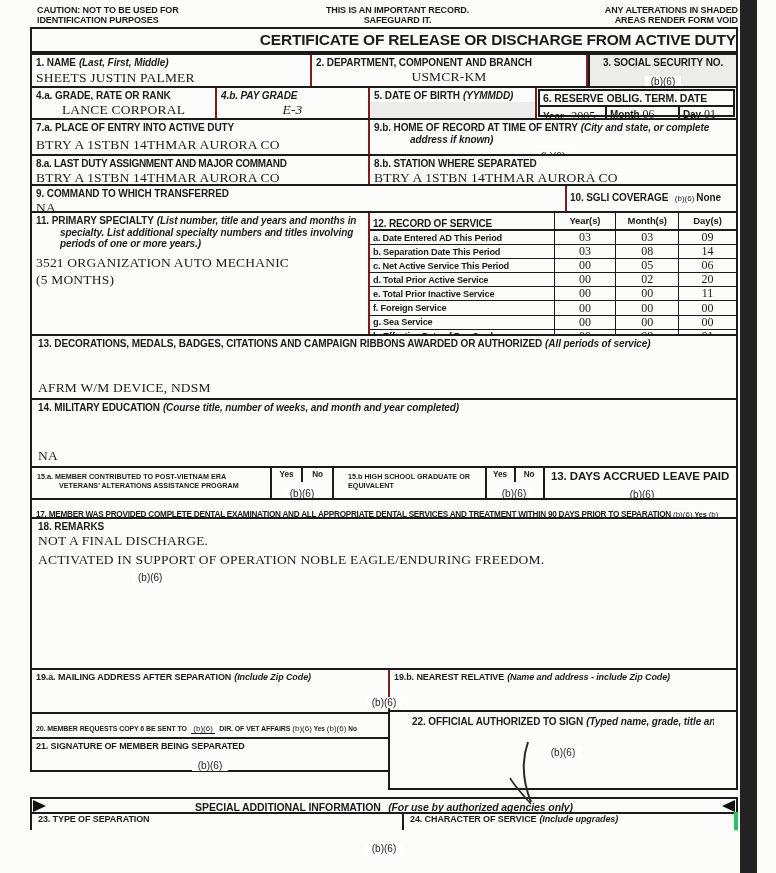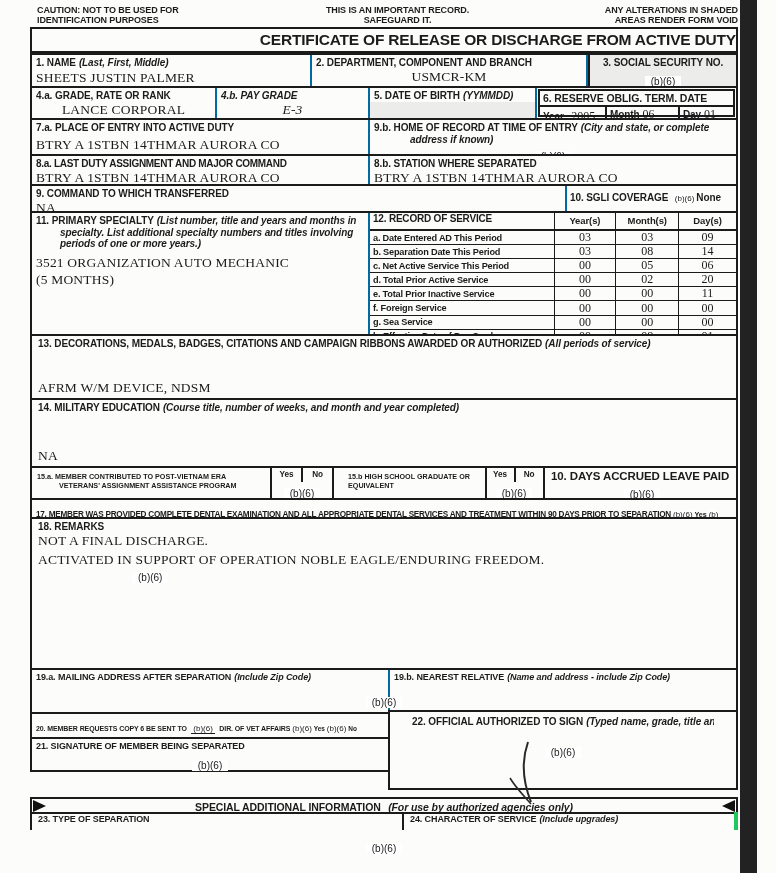--- a/index.html
+++ b/index.html
@@ -14,24 +14,24 @@
   .it{font-style:italic;}
   .sp{margin-left:3px;}
   .val{font-family:"Liberation Serif","DejaVu Serif",serif;font-size:13.5px;letter-spacing:.2px;font-weight:normal;}
   .num{font-family:"Liberation Serif","DejaVu Serif",serif;font-size:12px;}
   .redact{font-size:10px;font-weight:normal;background:#fff;padding:0 6px;letter-spacing:0;
           font-family:"Liberation Sans",sans-serif;}
   .rtiny{font-size:8px;font-weight:normal;background:#fff;padding:0 2px;}
   .ctr{text-align:center;}
   .hang{padding-left:24px;text-indent:-24px;}
   .hang36{padding-left:36px;text-indent:-36px;}
-  .cell{position:absolute;box-sizing:border-box;top:0;bottom:0;border-right:2px solid #0369a1;padding:2px 4px;}
+  .cell{position:absolute;box-sizing:border-box;top:0;bottom:0;border-right:2px solid #7f1d1d;padding:2px 4px;}
   .shade{background:#ececea;}
   .vline{position:absolute;box-sizing:border-box;top:0;bottom:0;width:0;border-left:2px solid #1b1b1b;}
-  .rs-head{display:flex;height:16px;border-bottom:2px solid #1b1b1b;align-items:flex-start;}
+  .rs-head{display:flex;height:16px;border-bottom:2px solid #1b1b1b;align-items:flex-end;}
   .rs-row{display:flex;height:13.1px;border-bottom:1.5px solid #1b1b1b;align-items:center;overflow:hidden;}
   .rs-row:last-child{border-bottom:none;}
   .rs-l{width:181px;padding-left:3px;font-weight:bold;font-size:9.2px;letter-spacing:-.2px;}
   .rs-c{box-sizing:border-box;text-align:center;border-left:1.8px solid #1b1b1b;height:100%;
         display:flex;align-items:center;justify-content:center;}
   .tri-r{width:0;height:0;border-top:6px solid transparent;border-bottom:6px solid transparent;border-left:13px solid #111;}
   .tri-l{width:0;height:0;border-top:6px solid transparent;border-bottom:6px solid transparent;border-right:13px solid #111;}
 </style>
 </head>
 <body>
@@ -227,39 +227,39 @@
   <div class="bx" style="left:30px;top:398px;width:708px;height:70px;padding:2px 6px;">
     <div class="lbl">
       <span>14. MILITARY EDUCATION</span><span class="it sp">(Course title, number of weeks, and month and year completed)</span>
     </div>
     <div class="val" style="position:absolute;bottom:2px;left:6px;">NA</div>
   </div>
 
   <div class="bx" style="left:30px;top:466px;width:708px;height:34px;">
     <div class="abs xs" style="left:5px;top:4px;width:230px;font-weight:bold;">
       <div>15.a.  MEMBER CONTRIBUTED TO POST-VIETNAM ERA</div>
-      <div style="padding-left:22px;">VETERANS' ASSIGNMENT ASSISTANCE PROGRAM</div>
+      <div style="padding-left:22px;">VETERANS' ALTERATIONS ASSISTANCE PROGRAM</div>
     </div>
     <div class="vline" style="left:238px;"></div>
     <div class="abs" style="left:269px;top:0;height:14px;border-left:2px solid #1b1b1b;"></div>
     <div class="abs lbl sm ctr" style="left:240px;top:2px;width:29px;">Yes</div>
     <div class="abs lbl sm ctr" style="left:271px;top:2px;width:29px;">No</div>
     <div class="abs ctr" style="left:238px;top:15px;width:64px;"><span class="redact">(b)(6)</span></div>
     <div class="vline" style="left:300px;"></div>
     <div class="abs xs" style="left:316px;top:4px;width:150px;font-weight:bold;">
       <div>15.b  HIGH SCHOOL GRADUATE OR</div>
       <div>EQUIVALENT</div>
     </div>
     <div class="vline" style="left:453px;"></div>
     <div class="abs" style="left:482px;top:0;height:14px;border-left:2px solid #1b1b1b;"></div>
     <div class="abs lbl sm ctr" style="left:455px;top:2px;width:26px;">Yes</div>
     <div class="abs lbl sm ctr" style="left:484px;top:2px;width:26px;">No</div>
     <div class="abs ctr" style="left:453px;top:15px;width:58px;"><span class="redact">(b)(6)</span></div>
     <div class="vline" style="left:511px;"></div>
-    <div class="abs lbl" style="left:519px;top:2px;font-size:11.5px;">10. DAYS ACCRUED LEAVE PAID</div>
+    <div class="abs lbl" style="left:519px;top:2px;font-size:11.5px;">13. DAYS ACCRUED LEAVE PAID</div>
     <div class="abs ctr" style="left:560px;top:16px;width:100px;"><span class="redact">(b)(6)</span></div>
   </div>
 
   <div class="bx" style="left:30px;top:498px;width:708px;height:21px;padding:3px 4px;">
     <span class="lbl sm" style="letter-spacing:-.25px;">17.  MEMBER WAS PROVIDED COMPLETE DENTAL EXAMINATION AND ALL APPROPRIATE DENTAL SERVICES AND TREATMENT WITHIN 90 DAYS PRIOR TO SEPARATION</span><span class="rtiny">(b)(6)</span><span class="lbl xs">Yes</span><span class="rtiny">(b)(6)</span><span class="lbl xs">No</span>
   </div>
 
   <div class="bx" style="left:30px;top:517px;width:708px;height:153px;padding:2px 6px;">
     <div class="lbl">18. REMARKS</div>
     <div class="val" style="margin-top:0;">NOT A FINAL DISCHARGE.</div>

